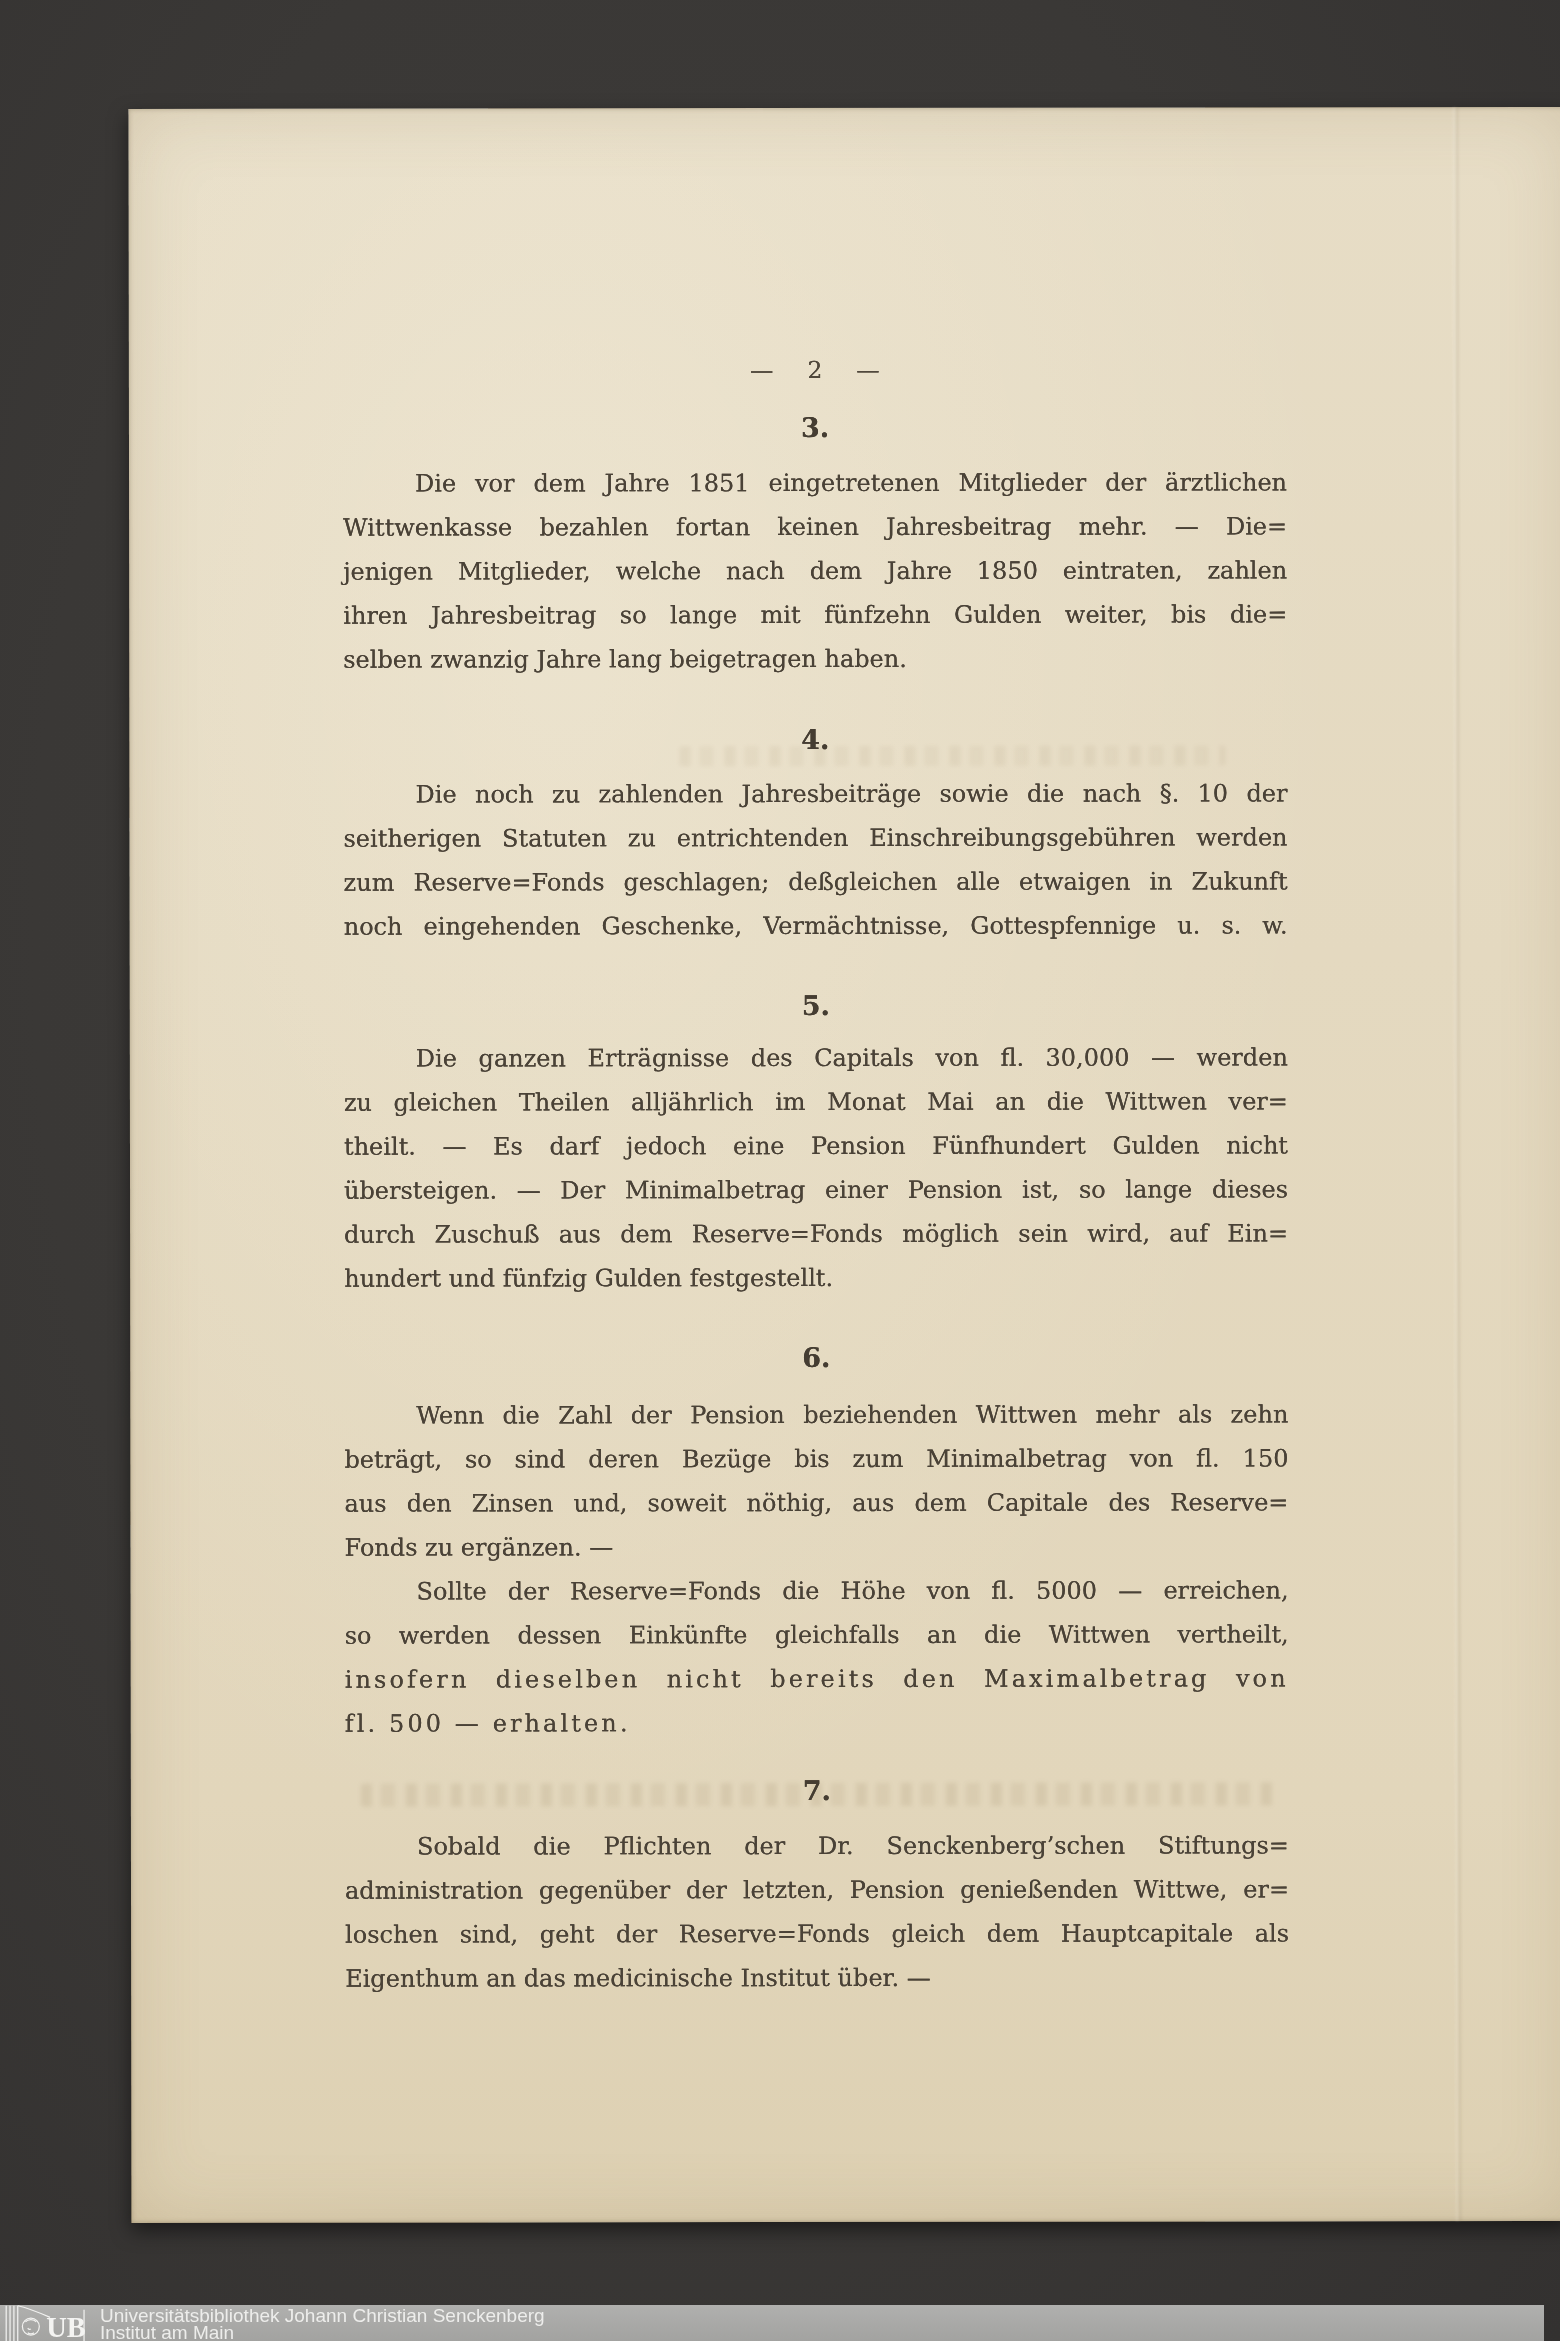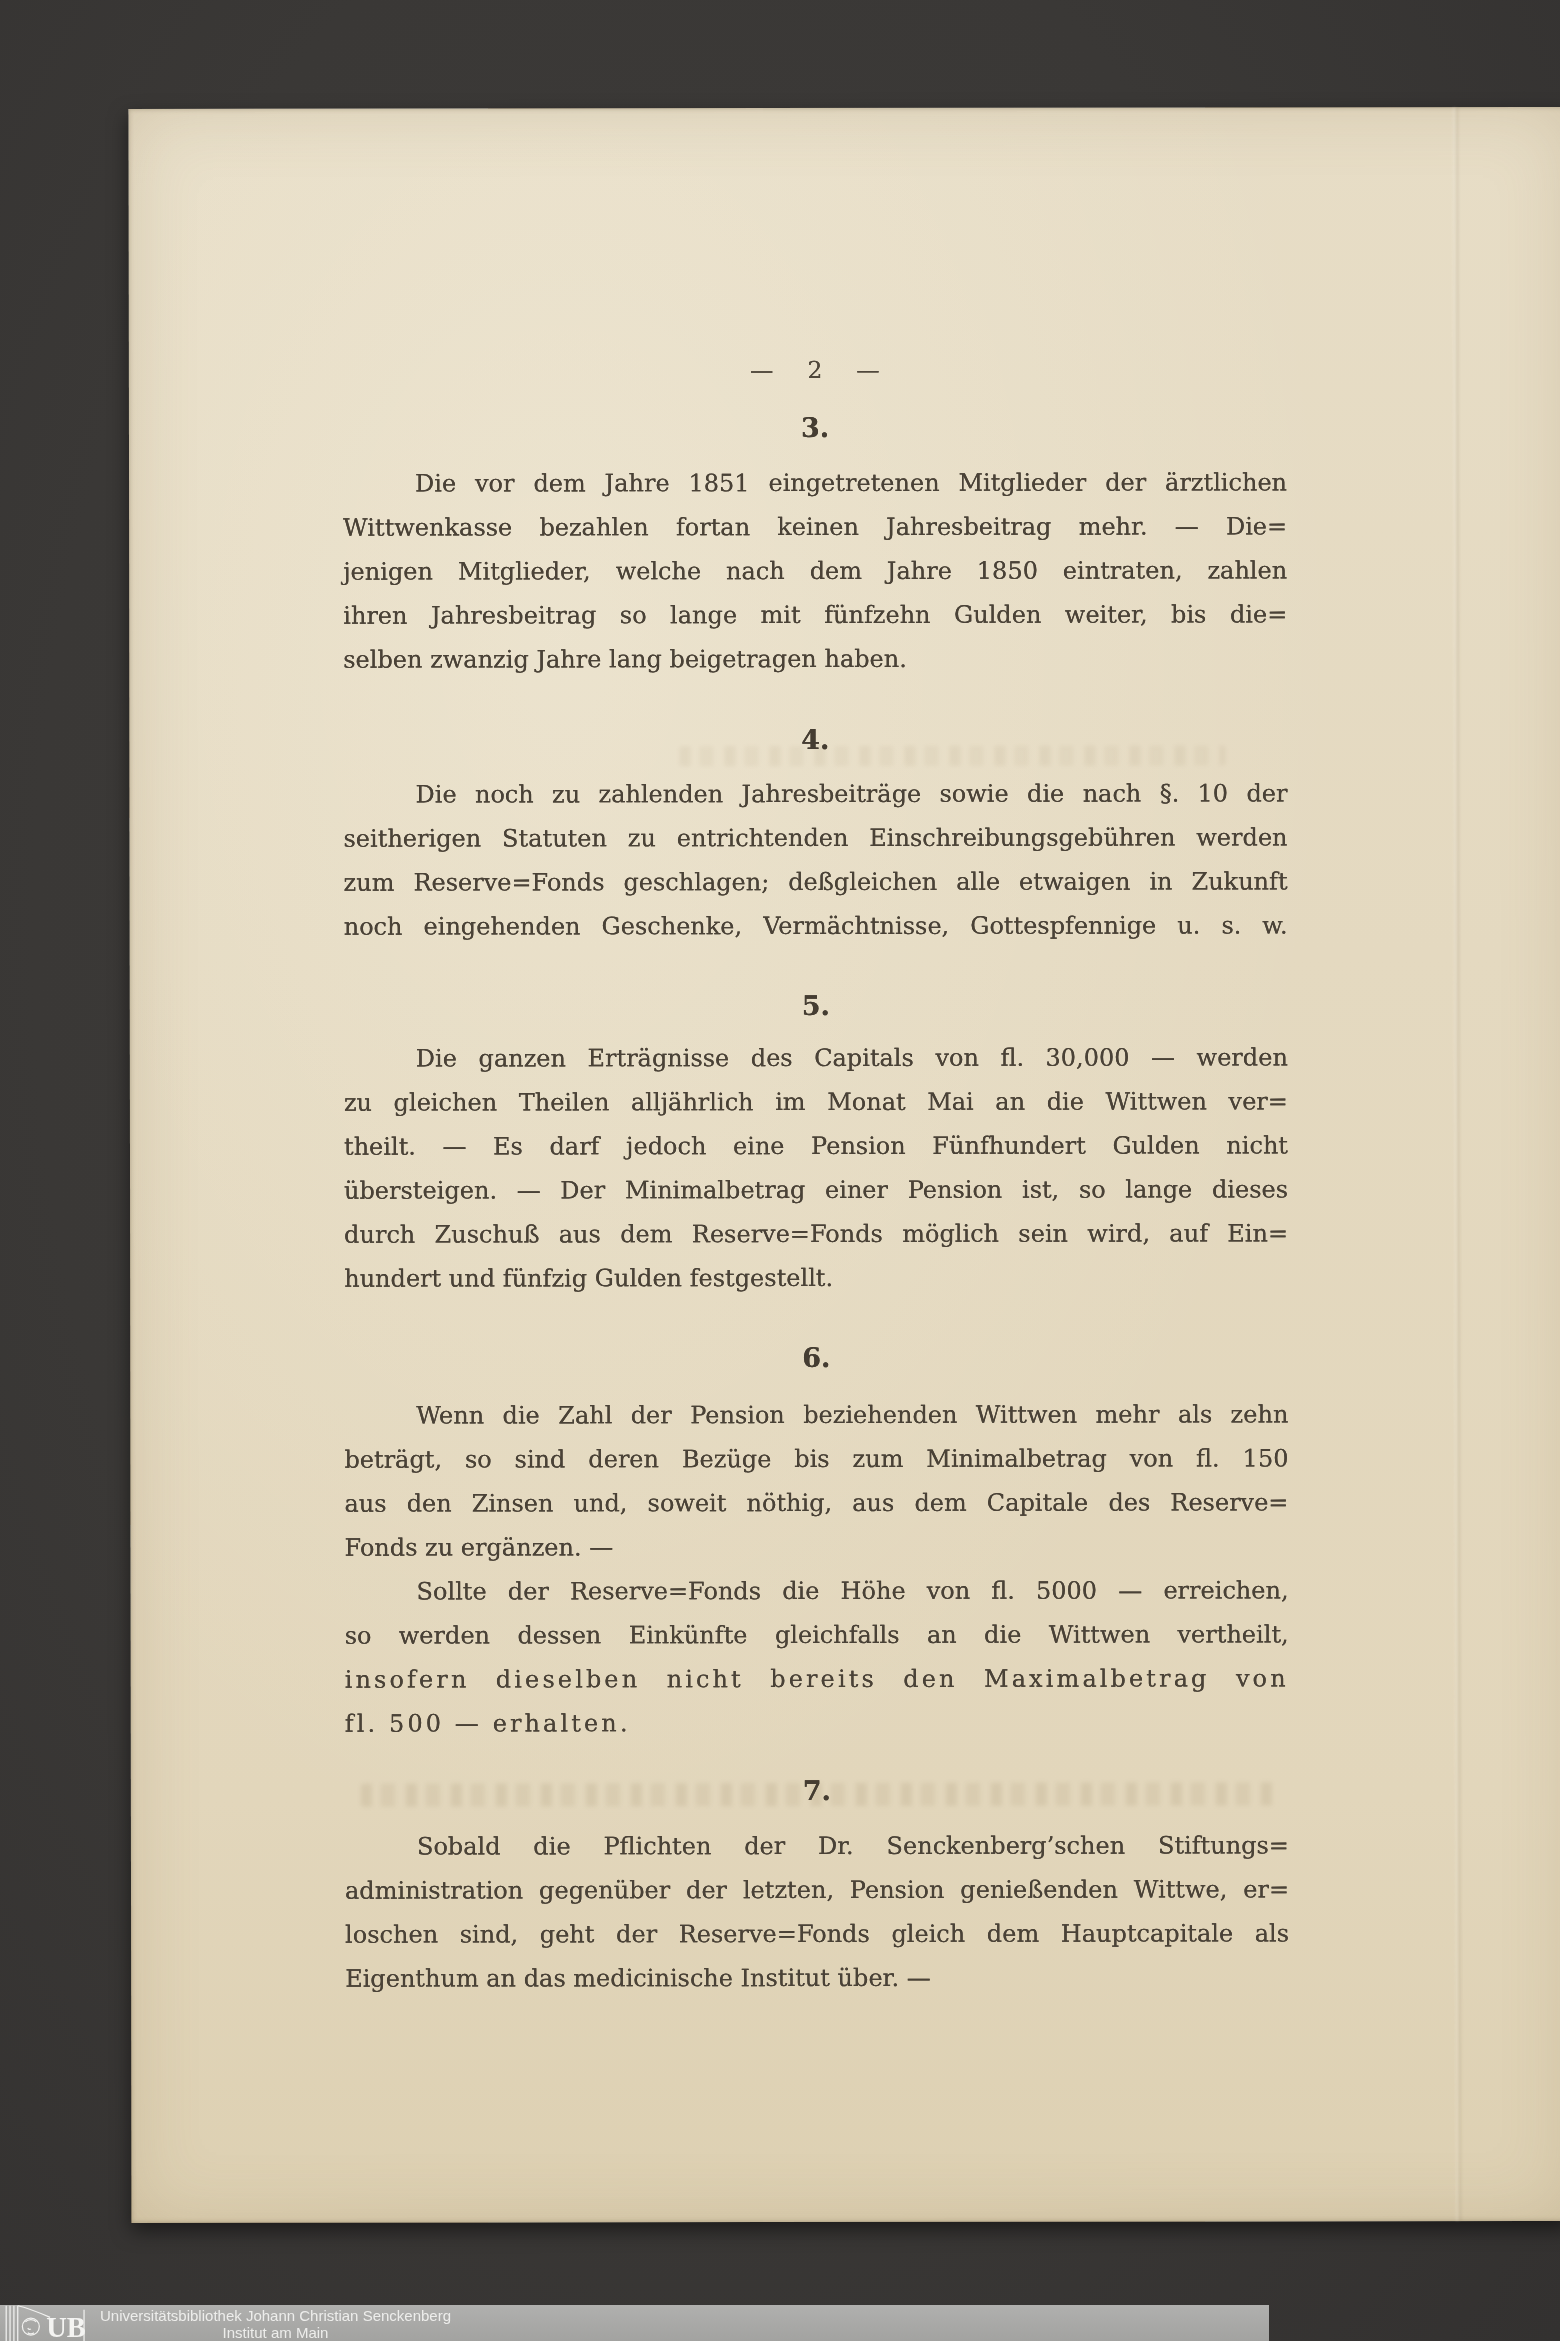--- a/index.html
+++ b/index.html
@@ -54,33 +54,33 @@
     position:absolute;filter:blur(2.3px);
     background:repeating-linear-gradient(90deg,
       rgba(128,104,66,.24) 0 11px, rgba(128,104,66,0) 11px 20px,
       rgba(128,104,66,.18) 20px 34px, rgba(128,104,66,0) 34px 45px);
     z-index:1;border-radius:3.1px;
   }
   .ghost.g1{top:1675px;left:15.6px;width:913px;height:23.4px;opacity:.5;}
   .ghost.g2{top:638px;left:336px;width:546px;height:20px;opacity:.32;}
   
   .footer{
-    position:absolute;left:0;bottom:0;width:1269px;height:37px;
+    position:absolute;left:0;bottom:0;width:1544px;height:37px;
     background:linear-gradient(180deg,#b0b0ae 0%, #a9a9a7 50%, #a2a2a0 100%);
     display:flex;align-items:center;
   }
   .logo{position:absolute;left:1.6px;top:0;}
   .logo text{
     font-family:"Liberation Serif","DejaVu Serif",serif;font-weight:bold;
     font-size:37px;fill:#f4f4f2;
   }
   .footer-text{
     position:absolute;left:100px;top:3.1px;
     font-family:"Liberation Sans","DejaVu Sans",sans-serif;
-    font-size:15px;line-height:16.4px;color:#ededeb;text-align:center;
+    font-size:19px;line-height:16.4px;color:#ededeb;
   }
 </style>
 </head>
 <body>
 
 <div id="stage">
 
   <div class="paper">
     <div class="fold"></div>
     <div class="content">

